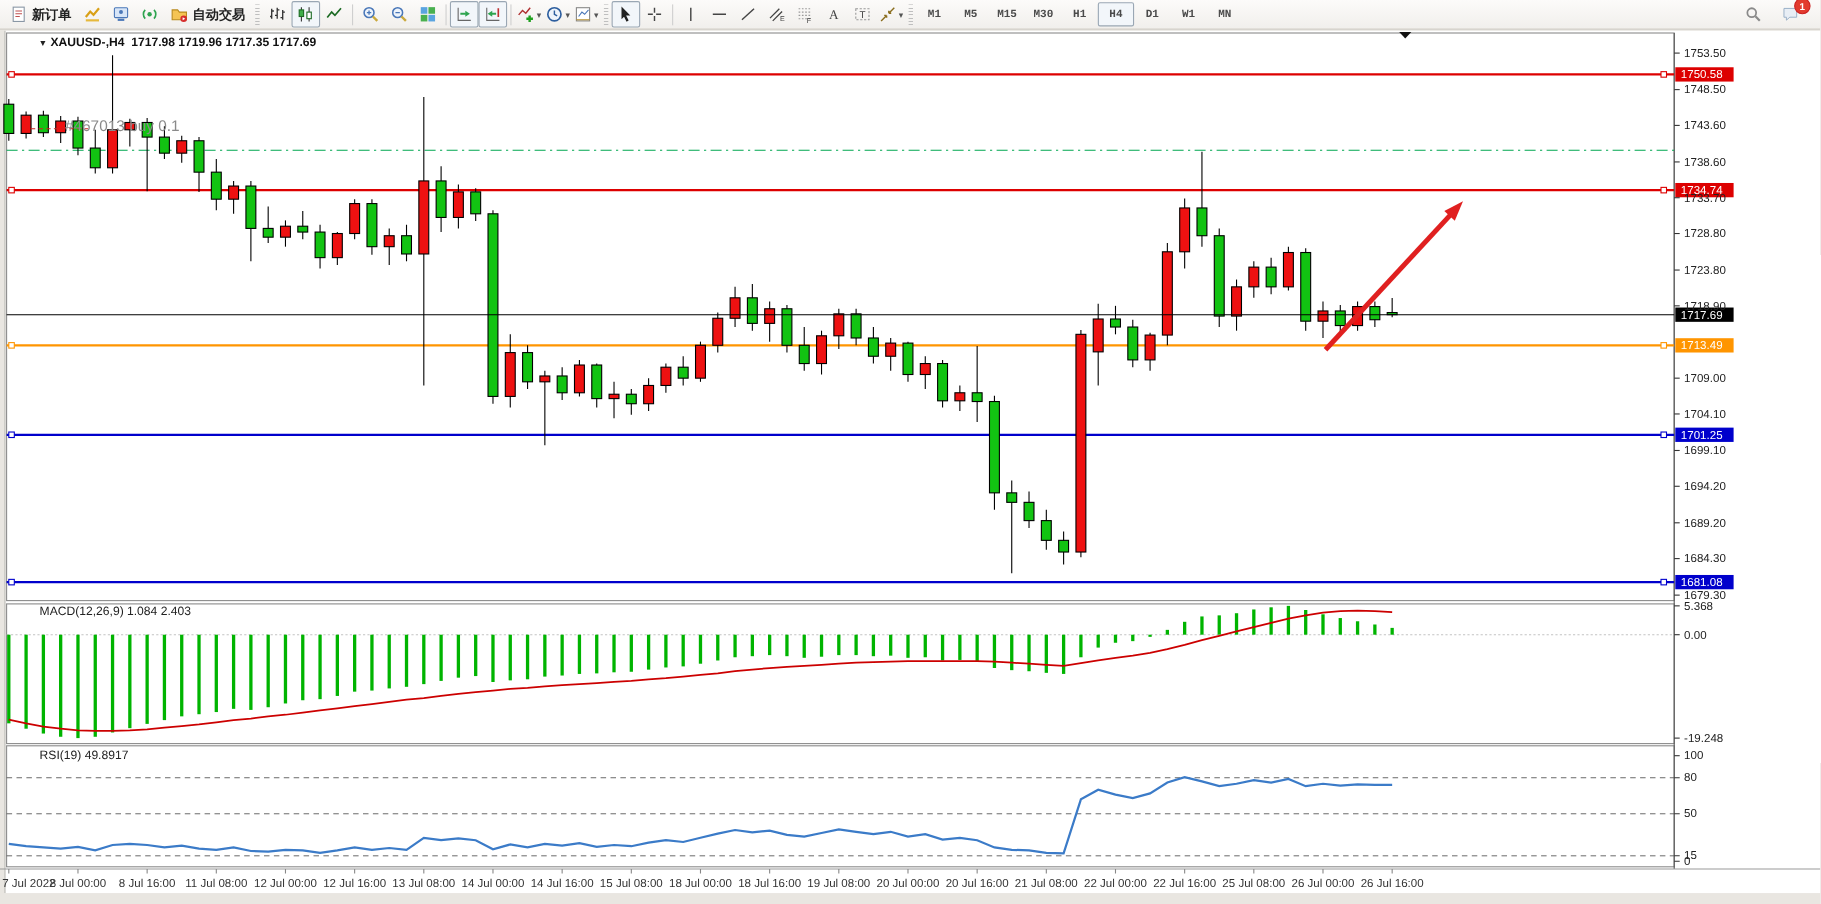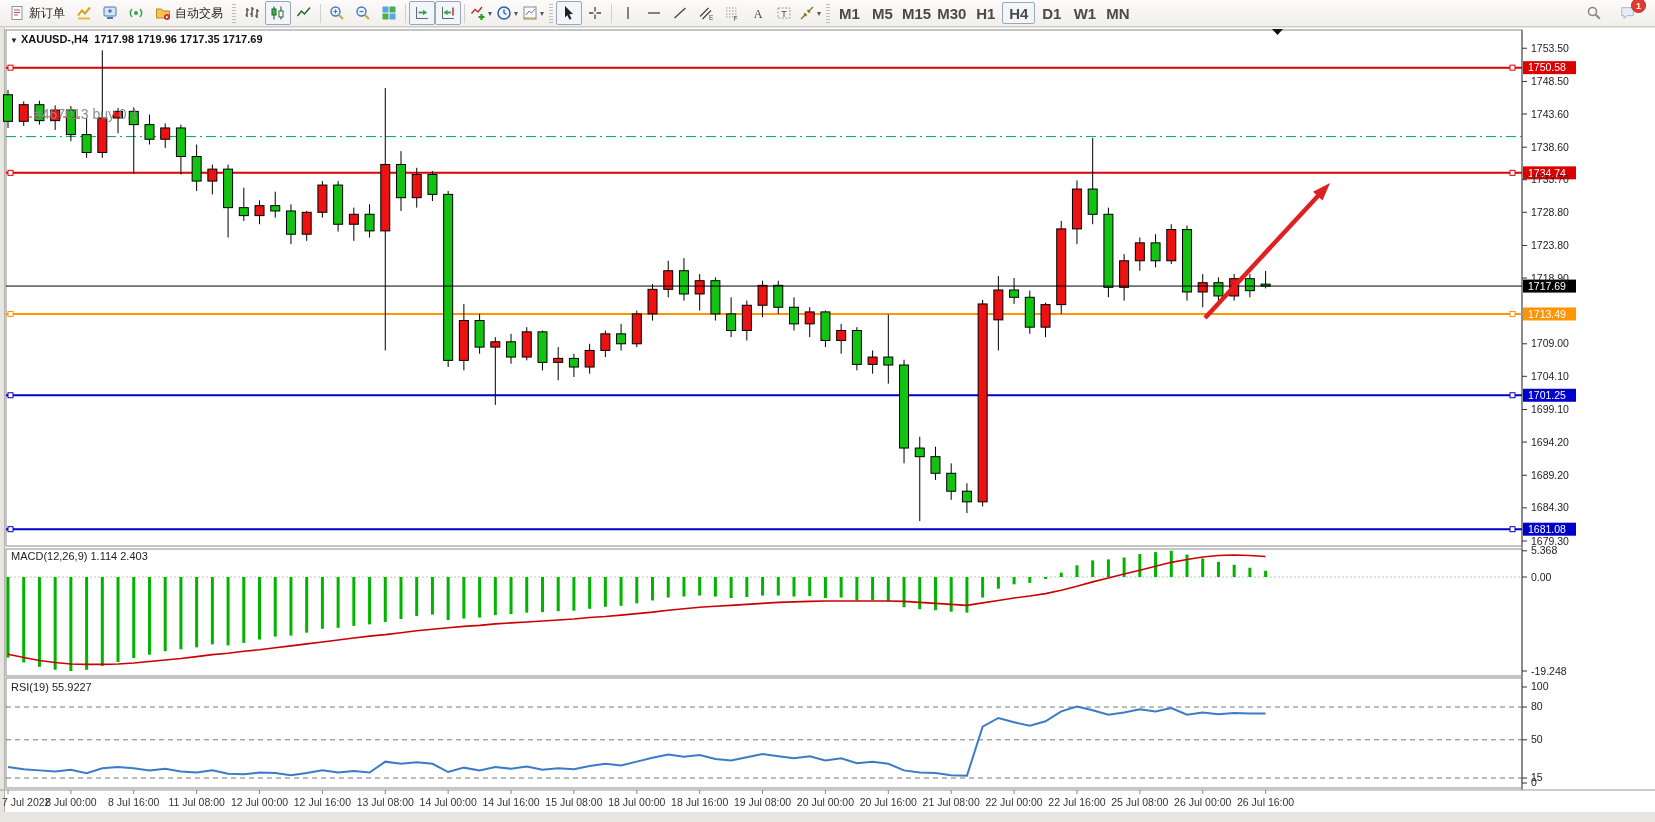--- a/index.html
+++ b/index.html
@@ -5,35 +5,35 @@
   html,body{margin:0;padding:0;background:#e9e6e1;font-family:"Liberation Sans",sans-serif;}
   #app{position:relative;width:1655px;height:822px;background:#e9e6e1;overflow:hidden;}
   
   #toolbar{position:absolute;left:0;top:0;width:1655px;height:27px;
     background:linear-gradient(#fcfbfa,#f1efec);border-bottom:1px solid #cfccc6;
     display:flex;align-items:center;padding-left:3px;box-sizing:border-box;z-index:5;}
   .tbtn{height:22px;min-width:24px;display:flex;align-items:center;justify-content:center;
     border:1px solid transparent;border-radius:2px;position:relative;cursor:default;}
   .tbtn.pressed{border-color:#9aa7b4;background:#f2f6fa;}
   .tbtn svg{width:16px;height:16px;display:block;}
-  .tbtn .blabel{font-size:12px;color:#222;margin-left:4px;white-space:nowrap;}
+  .tbtn .blabel{font-size:12px;color:#222;margin-left:4px;white-space:nowrap;font-weight:bold;}
   .tbtn .dd{font-size:8px;color:#555;margin-left:2px;}
   .sep{width:1px;height:19px;background:#cfcfcf;margin:0 3px;}
   .grip{width:4px;height:19px;margin:0 3px;
     background:repeating-linear-gradient(to bottom,#bfbfbf 0 1px,transparent 1px 3px);}
   .tf{height:20px;min-width:27px;display:flex;align-items:center;justify-content:center;
-    font-size:15px;font-weight:bold;color:#4a4a4a;border:1px solid transparent;border-radius:2px;padding:0 2px;}
+    font-size:10px;font-weight:bold;color:#4a4a4a;border:1px solid transparent;border-radius:2px;padding:0 2px;font-family:Liberation Mono, monospace;}
   .tf.active{border-color:#9aa7b4;background:#f2f6fa;}
   #tb-right{margin-left:auto;display:flex;align-items:center;gap:8px;padding-right:14px;}
   .badge{position:absolute;top:-4px;right:-6px;width:13px;height:13px;border-radius:50%;
     background:#e23b2e;color:#fff;font-size:9px;font-weight:bold;display:flex;
     align-items:center;justify-content:center;border:1px solid #c22;}
   
   #chart-svg{position:absolute;left:0;top:0;}
-  .overlay{position:absolute;z-index:3;white-space:nowrap;}
+  .overlay{position:absolute;z-index:3;white-space:nowrap;margin-left:25px;}
   #chart-title{left:10px;top:33px;font-size:11px;font-weight:bold;color:#111;}
   #chart-title .tri{font-size:8px;color:#222;margin-right:3px;}
   #order-label{left:34px;top:106px;font-size:14px;color:#8a8a8a;}
   #macd-label{left:11px;top:550px;font-size:11px;color:#222;}
   #rsi-label{left:11px;top:681px;font-size:11px;color:#222;}
 </style>
 </head>
 <body>
 
 <div id="app">
@@ -861,18 +861,18 @@
         <line x1="1205" y1="318" x2="1320.4882875590238" y2="193.27264943625437" stroke="#e02020" stroke-width="4.5"></line>
         <polygon points="1330,183 1322.5400998141486,200.62384433706603 1313.0012110519124,191.79153992758808" fill="#e02020"></polygon>
       </g>
     </svg>
 
   <div class="overlay" id="chart-title">
     <span class="tri">▼</span><span>XAUUSD-,H4</span>&nbsp;&nbsp;<span>1717.98 1719.96 1717.35 1717.69</span>
   </div>
   <div class="overlay" id="order-label">#467013 buy 0.1</div>
   <div class="overlay" id="macd-label">
-    <span>MACD(12,26,9)</span>&nbsp;<span>1.114 2.403</span>
+    <span>MACD(12,26,9)</span>&nbsp;<span>1.084 2.403</span>
   </div>
   <div class="overlay" id="rsi-label">
-    <span>RSI(19)</span>&nbsp;<span>55.9227</span>
+    <span>RSI(19)</span>&nbsp;<span>49.8917</span>
   </div>
 </div>
 
 </body></html>

